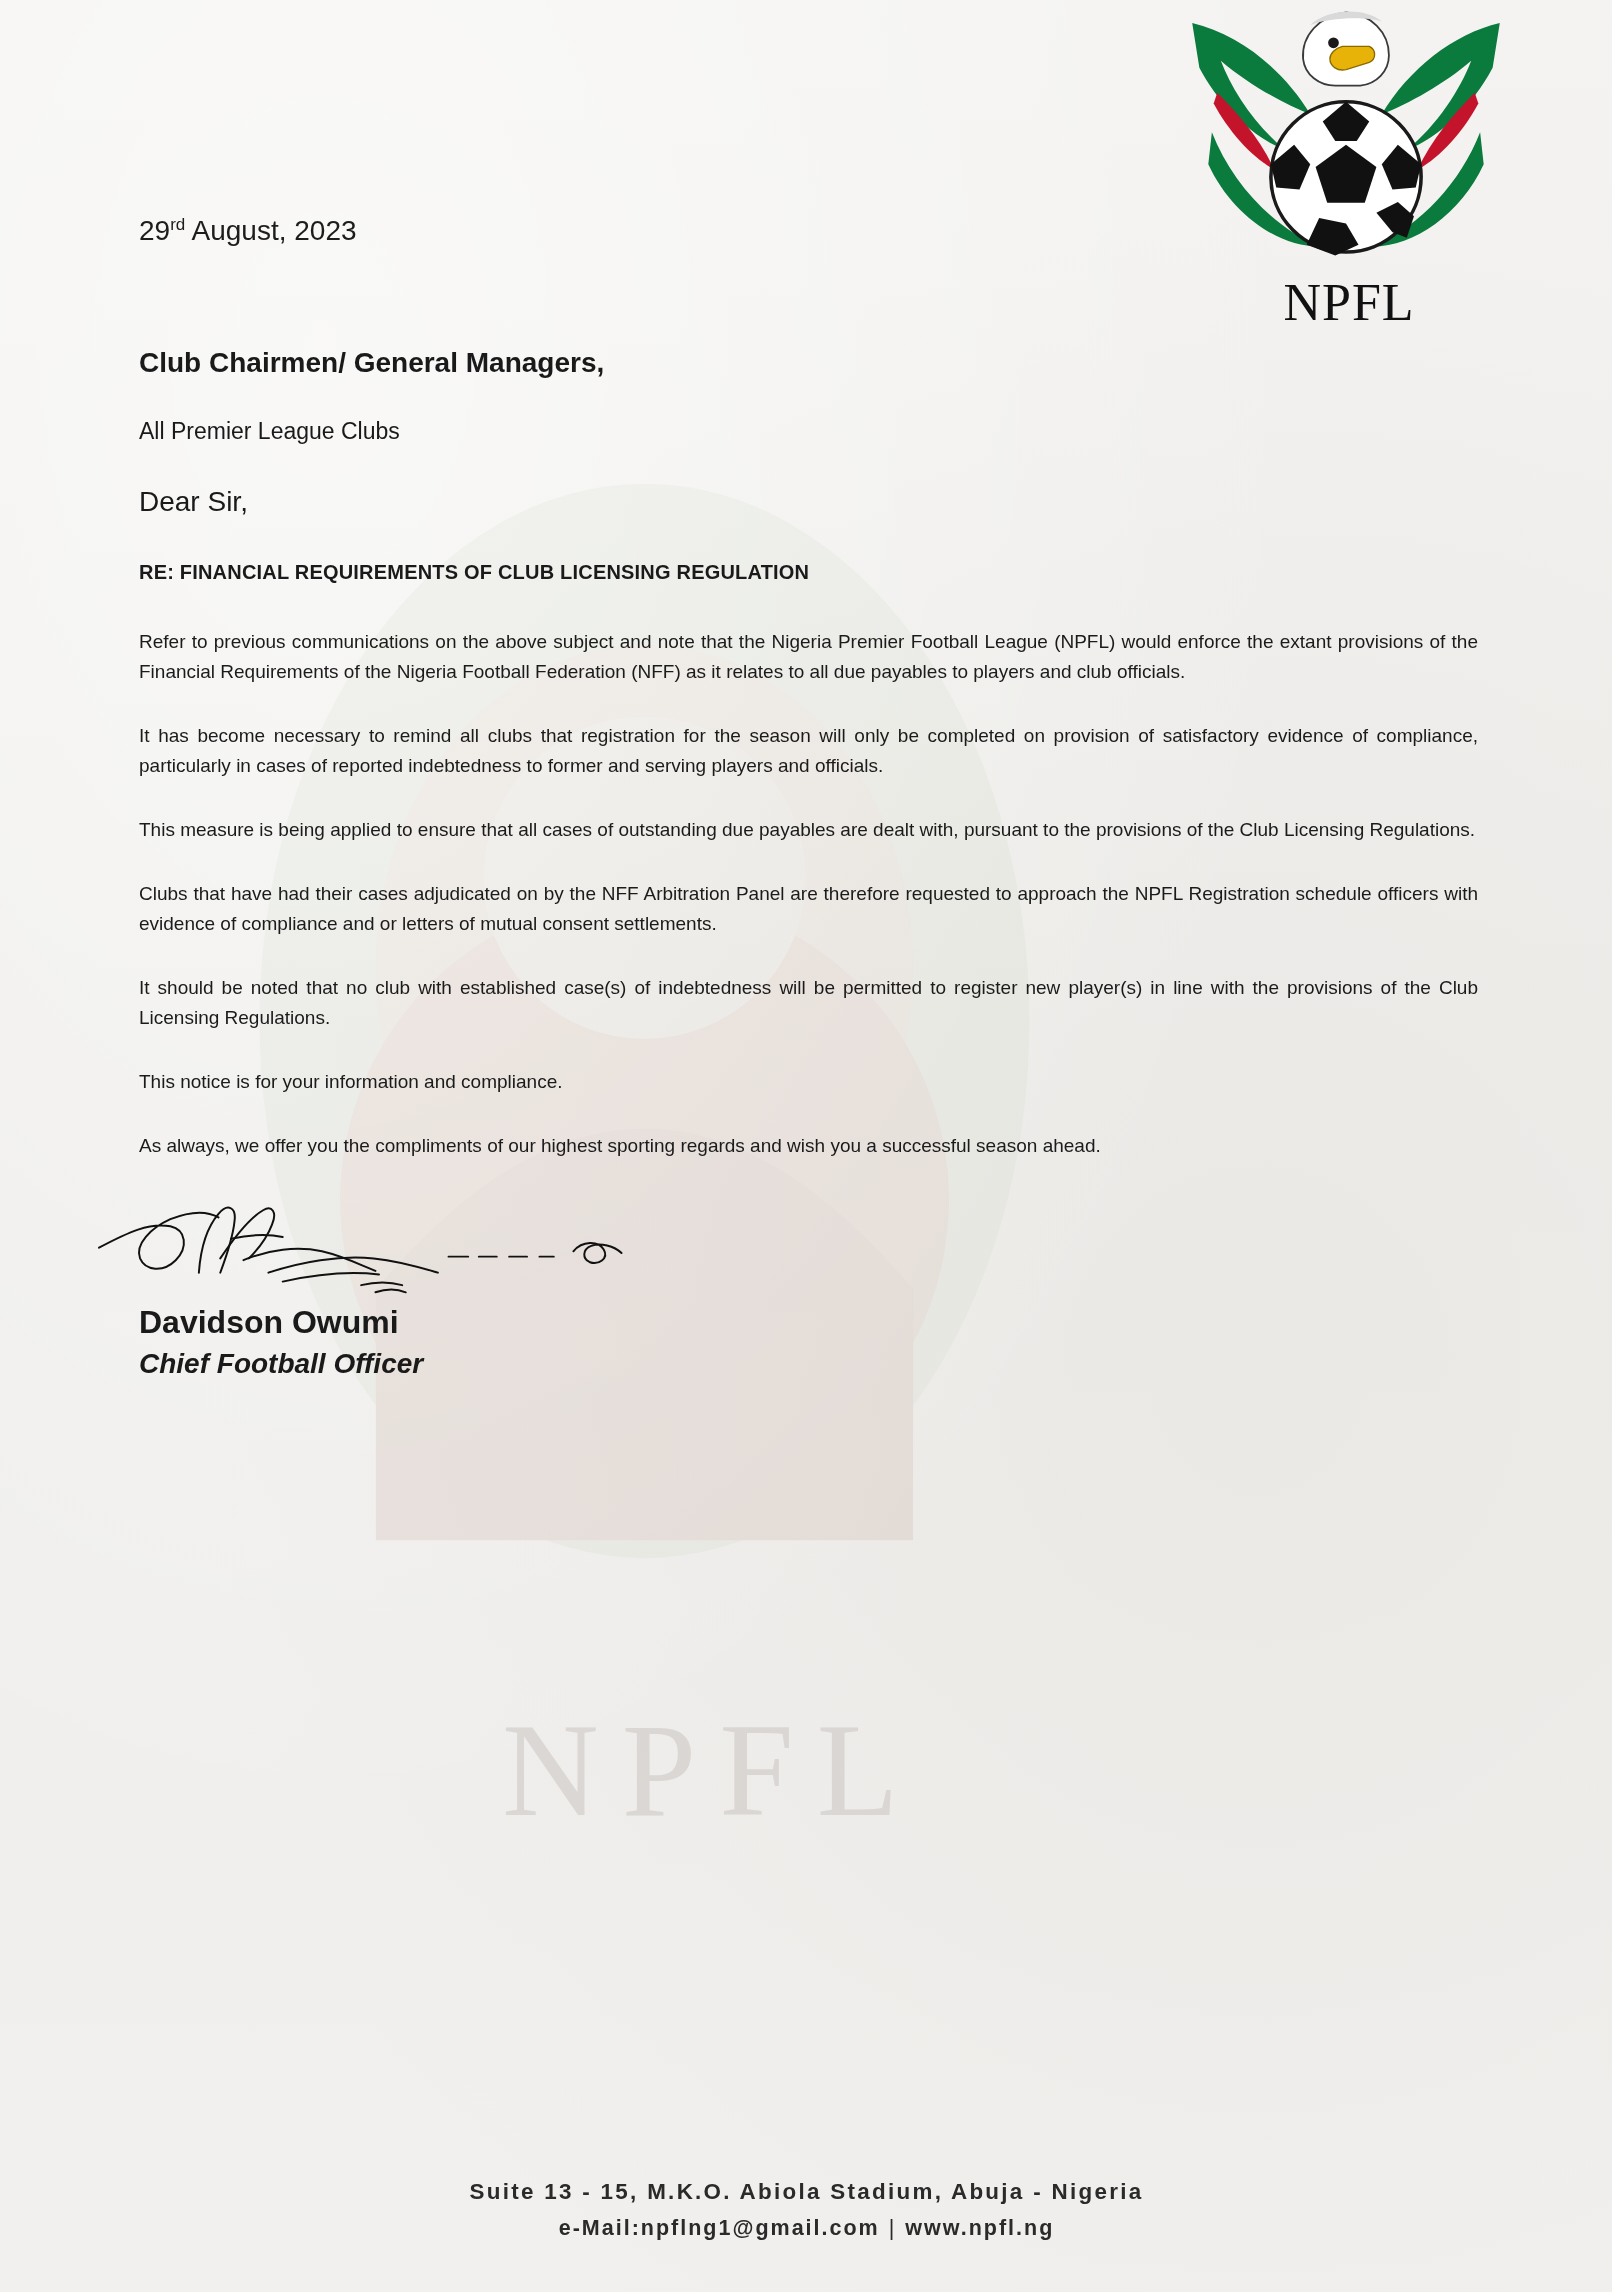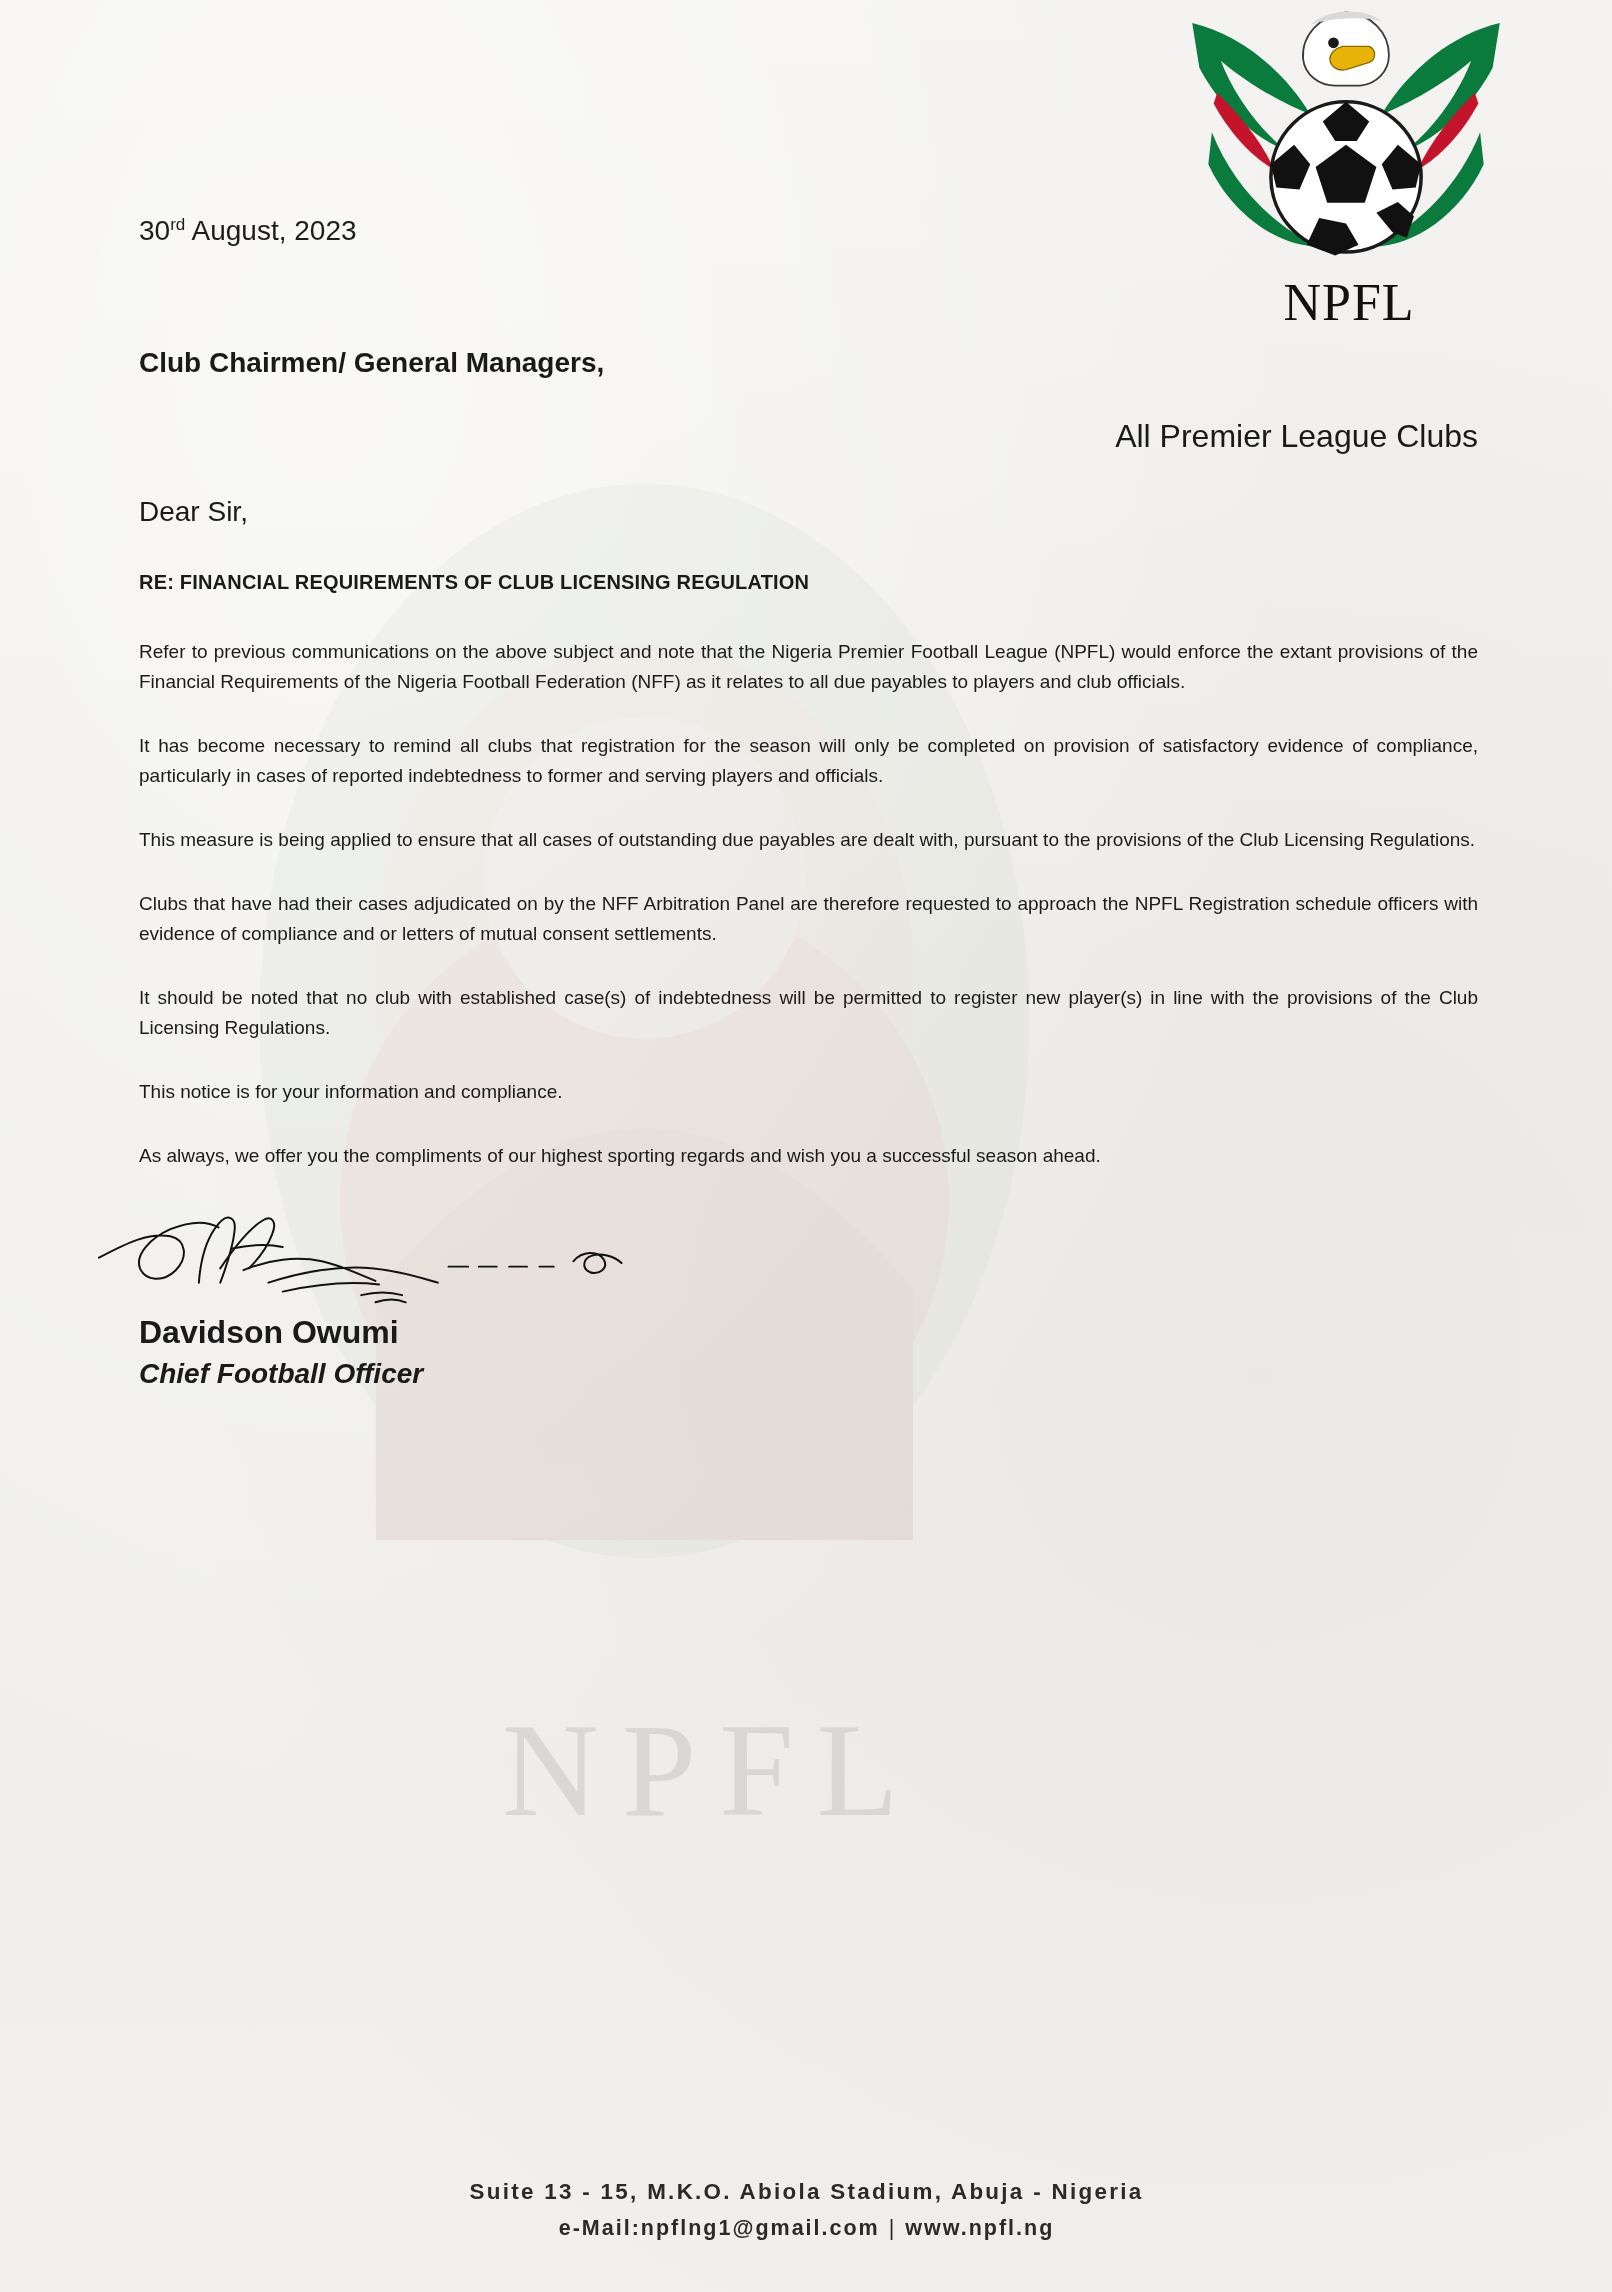--- a/index.html
+++ b/index.html
@@ -90,23 +90,22 @@
     margin-bottom: 100px;
   }
   .date sup { font-size: 17px; vertical-align: super; }
 
   .addressee {
     font-size: 28px;
     font-weight: bold;
     margin-bottom: 39px;
   }
   .addressee-line {
-    font-size: 32px;
+    font-size: 23px;
     margin-bottom: 41px;
-    text-align: right;
   }
   .salutation {
     font-size: 28px;
     margin-bottom: 43px;
   }
   .subject {
     font-size: 20px;
     font-weight: bold;
     margin-bottom: 43px;
     letter-spacing: 0.2px;
@@ -224,21 +223,21 @@
         <polygon points="-44,76 -30,46 0,52 14,76 -12,88" fill="#111"></polygon>
         <polygon points="52,62 34,40 58,28 76,44 68,68" fill="#111"></polygon>
       </g>
     </svg>
   </div>
   <div class="logo-caption">NPFL</div>
 
   <div class="letter">
 
     <div class="date">
-      <span>30</span><sup>rd</sup><span> August, 2023</span>
+      <span>29</span><sup>rd</sup><span> August, 2023</span>
     </div>
 
     <div class="addressee">Club Chairmen/ General Managers,</div>
     <div class="addressee-line">All Premier League Clubs</div>
     <div class="salutation">Dear Sir,</div>
     <div class="subject">RE: FINANCIAL REQUIREMENTS OF CLUB LICENSING REGULATION</div>
 
     <p class="body-par">Refer to previous communications on the above subject and note that the Nigeria Premier Football League (NPFL) would enforce the extant provisions of the Financial Requirements of the Nigeria Football Federation (NFF) as it relates to all due payables to players and club officials.</p>
     <p class="body-par">It has become necessary to remind all clubs that registration for the season will only be completed on provision of satisfactory evidence of compliance, particularly in cases of reported indebtedness to former and serving players and officials.</p>
     <p class="body-par">This measure is being applied to ensure that all cases of outstanding due payables are dealt with, pursuant to the provisions of the Club Licensing Regulations.</p>

